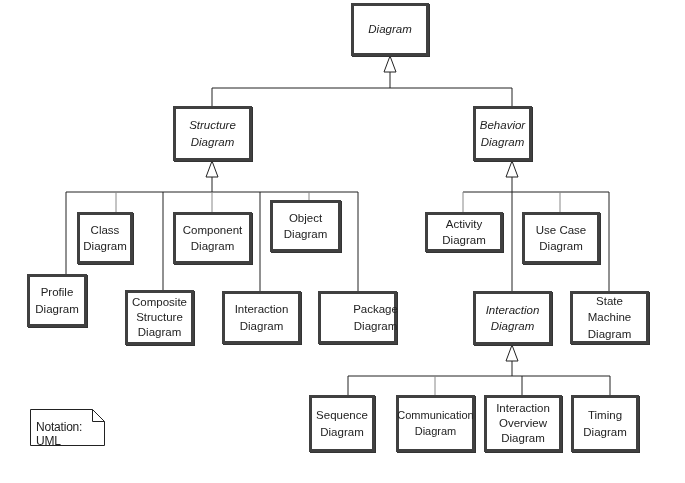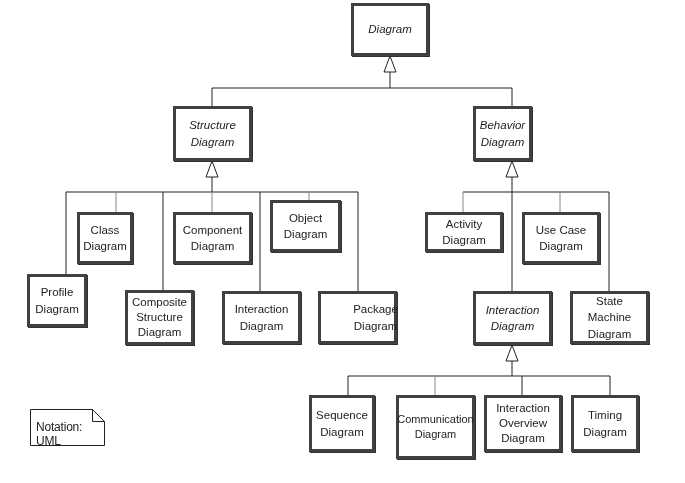--- a/index.html
+++ b/index.html
@@ -116,21 +116,21 @@
 </div>
 <div class="box" style="left:570px;top:291px;width:79px;height:53px;">
   <span class="lbl">State Machine
 Diagram</span>
 </div>
 
 <div class="box" style="left:309px;top:395px;width:66px;height:57px;">
   <span class="lbl">Sequence
 Diagram</span>
 </div>
-<div class="box" style="left:396px;top:395px;width:79px;height:64px;font-size:11px;">
+<div class="box" style="left:396px;top:395px;width:79px;height:57px;font-size:11px;">
   <span class="lbl">Communication
 Diagram</span>
 </div>
 <div class="box" style="left:484px;top:395px;width:78px;height:57px;line-height:1.3;">
   <span class="lbl">Interaction
 Overview
 Diagram</span>
 </div>
 <div class="box" style="left:571px;top:395px;width:68px;height:57px;">
   <span class="lbl">Timing

